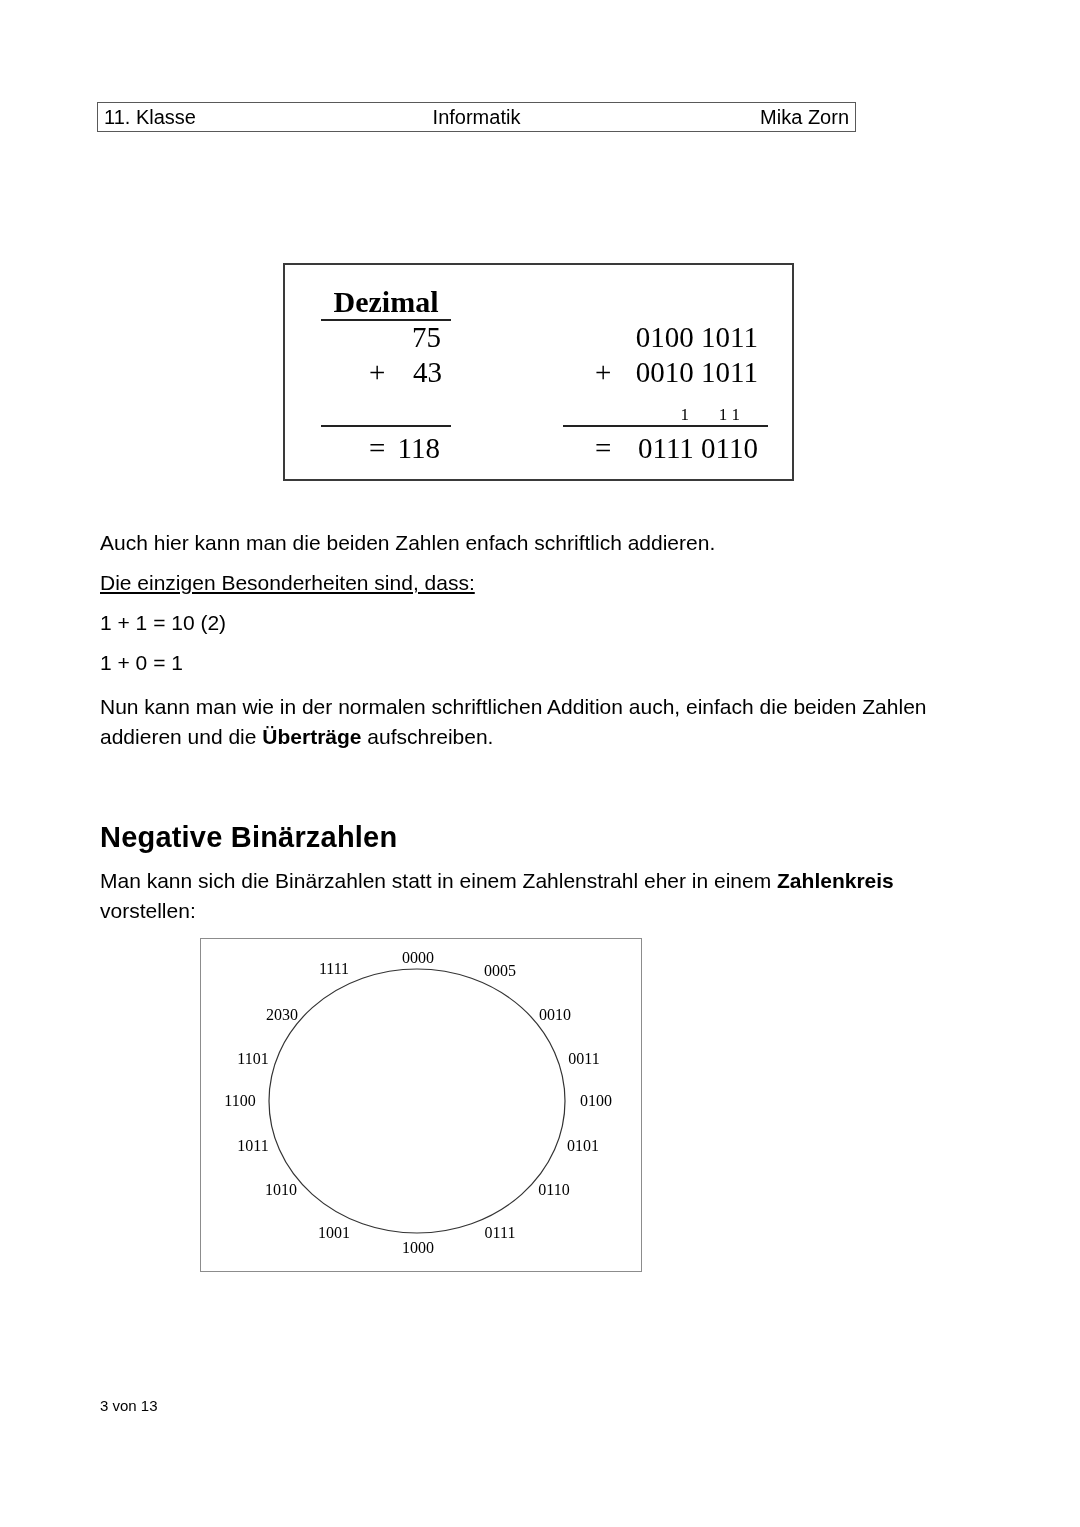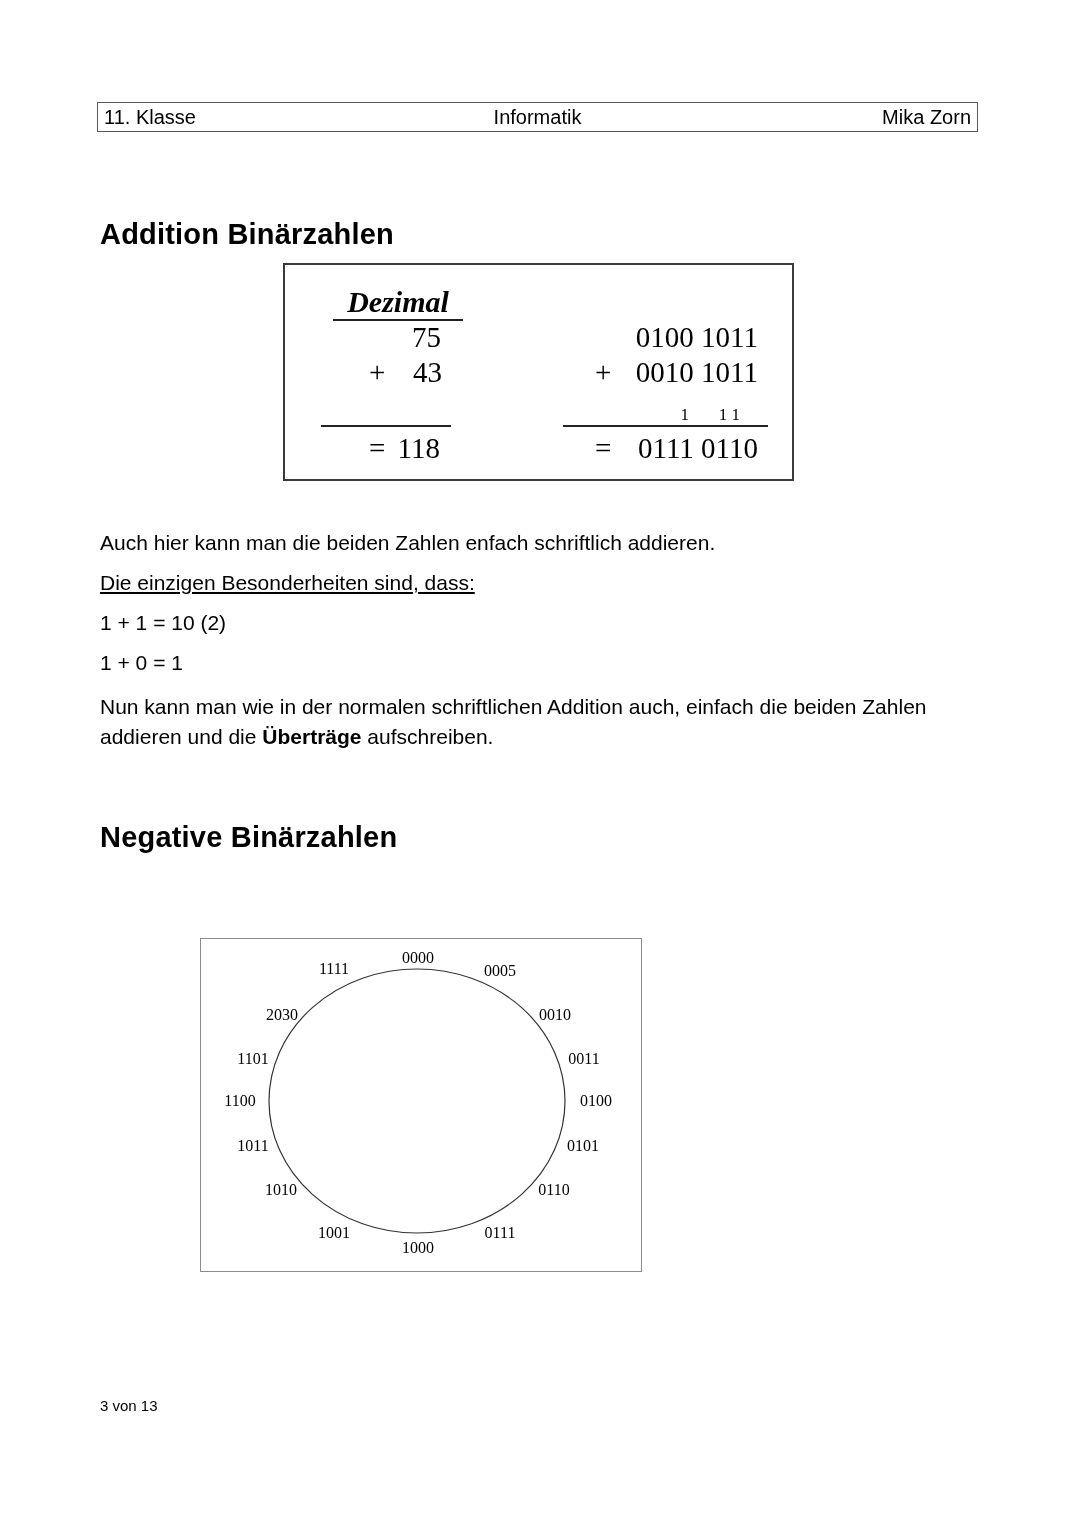--- a/index.html
+++ b/index.html
@@ -4,21 +4,21 @@
 <style>
   html,body{margin:0;padding:0;background:#ffffff;}
   #page{
     position:relative;width:1080px;height:1527px;background:#ffffff;
     font-family:"Liberation Sans",sans-serif;color:#000;overflow:hidden;
   }
   .abs{position:absolute;}
 
   
   .header-box{
-    left:97px;top:102px;width:881px;height:30px;
+    left:97px;top:102px;width:759px;height:30px;
     border:1px solid #595959;box-sizing:border-box;
     display:flex;align-items:center;justify-content:space-between;
     padding:0 6px;font-size:20px;line-height:1;
   }
   .header-box .center{position:absolute;left:0;right:0;text-align:center;}
 
   
   .h1{font-size:29px;font-weight:bold;line-height:1.1;letter-spacing:0.2px;}
 
   
@@ -58,25 +58,24 @@
 <body>
 
 <div id="page">
 
   <div class="abs header-box">
     <span>11. Klasse</span>
     <span class="center">Informatik</span>
     <span>Mika Zorn</span>
   </div>
 
-  <div class="abs h1" style="left:100px;top:219px;">Addition Binärzahlen</div>
 
   <div class="abs table-box">
 
-    <div class="abs col-header" style="left:48px;top:20px;width:130px;font-style:italic;">Dezimal</div>
+    <div class="abs col-header" style="left:36px;top:20px;width:130px;">Dezimal</div>
     <div class="abs num" style="left:36px;top:57px;width:120px;">75</div>
     <div class="abs sign" style="left:84px;top:92px;">+</div>
     <div class="abs num" style="left:36px;top:92px;width:121px;">43</div>
     <div class="abs rule" style="left:36px;top:160px;width:130px;"></div>
     <div class="abs sign" style="left:84px;top:168px;">=</div>
     <div class="abs num" style="left:36px;top:168px;width:119px;">118</div>
 
     <div class="abs num" style="left:278px;top:57px;width:195px;">0100 1011</div>
     <div class="abs sign" style="left:310px;top:92px;">+</div>
     <div class="abs num" style="left:278px;top:92px;width:195px;">0010 1011</div>
@@ -89,20 +88,24 @@
   <div class="abs body-text" style="left:100px;top:528px;width:880px;">Auch hier kann man die beiden Zahlen enfach schriftlich addieren.</div>
   <div class="abs body-text underlined" style="left:100px;top:568px;">Die einzigen Besonderheiten sind, dass:</div>
   <div class="abs body-text" style="left:100px;top:608px;">1 + 1 = 10 (2)</div>
   <div class="abs body-text" style="left:100px;top:648px;">1 + 0 = 1</div>
   <div class="abs body-text" style="left:100px;top:692px;width:885px;">
     <span>Nun kann man wie in der normalen schriftlichen Addition auch, einfach die beiden Zahlen</span><br>
     <span>addieren und die </span><span class="bold">Überträge</span><span> aufschreiben.</span>
   </div>
 
   <div class="abs h1" style="left:100px;top:822px;">Negative Binärzahlen</div>
+  <div class="abs body-text" style="left:100px;top:866px;width:885px;">
+    <span>Man kann sich die Binärzahlen statt in einem Zahlenstrahl eher in einem </span><span class="bold">Zahlenkreis</span><br>
+    <span>vorstellen:</span>
+  </div>
 
   <div class="abs figure-box">
     <svg width="440" height="331" style="position:absolute;left:0;top:0;">
       <ellipse cx="216" cy="162" rx="148" ry="132" fill="none" stroke="#333" stroke-width="1.2"></ellipse>
     </svg>
 
   <span class="circle-label" style="left: 217px; top: 19px;">0000</span>
       <span class="circle-label" style="left: 299px; top: 32px;">0005</span>
       <span class="circle-label" style="left: 354px; top: 76px;">0010</span>
       <span class="circle-label" style="left: 383px; top: 120px;">0011</span>

